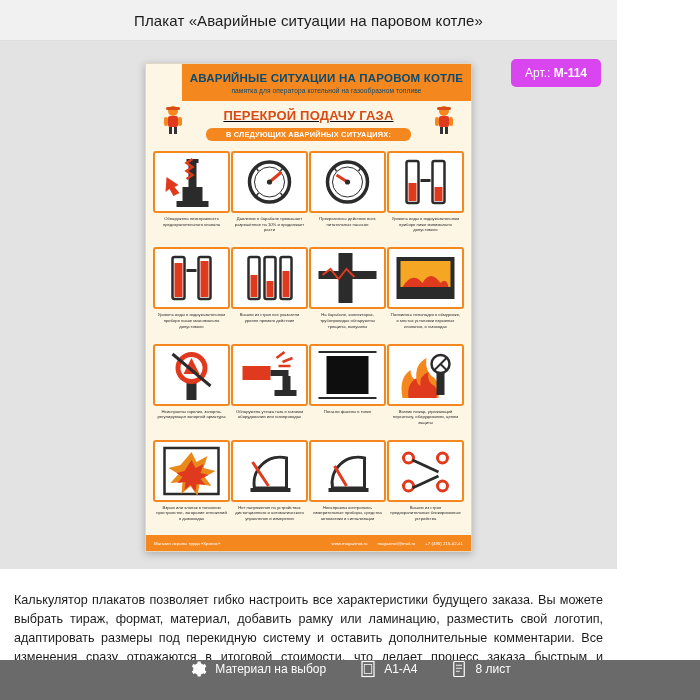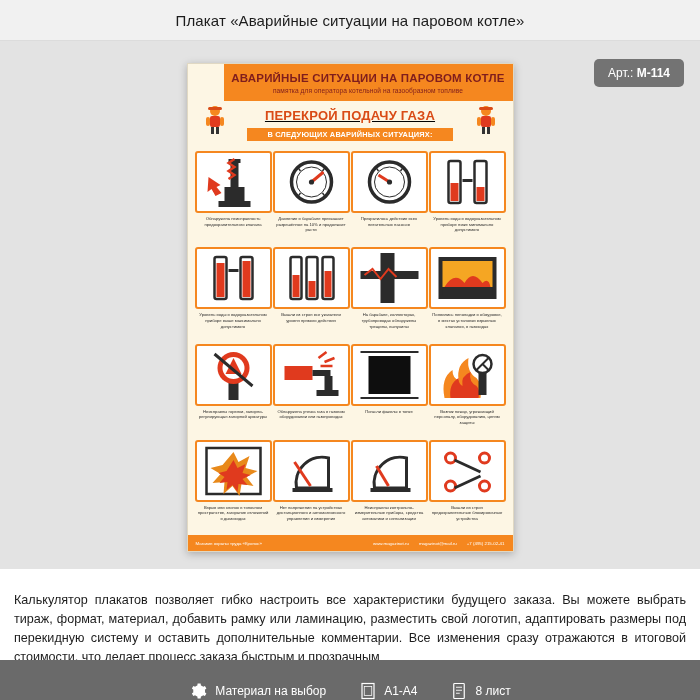--- a/index.html
+++ b/index.html
@@ -2,67 +2,67 @@
 <html><head>
 <meta charset="utf-8">
 <style>
   html,body{margin:0;padding:0;}
   body{
     width:700px;height:700px;
     background:#ffffff;
     font-family:"Liberation Sans", sans-serif;
     overflow:hidden;
   }
-  .page{position:relative;width:700px;height:700px;}
+  .page{position:relative;width:617px;height:700px;}
 
   
   .topbar{
     height:40px;background:#f1f1f1;border-bottom:1px solid #dcdcdc;
     display:flex;align-items:center;justify-content:center;
   }
   .topbar .title{
     font-size:15px;color:#1c1c1c;letter-spacing:.1px;
   }
 
   
   .stage{
     position:relative;height:528px;background:#e3e3e3;
     display:flex;align-items:flex-start;justify-content:center;
   }
 
   .art-badge{
     position:absolute;top:18px;right:16px;
-    background:#737373;color:#fff;border-radius:5px;
+    background:#d946ef;color:#fff;border-radius:5px;
     padding:7px 14px;font-size:12px;white-space:nowrap;
   }
   .art-badge b{font-weight:bold;}
 
   
   .poster{
     margin-top:22px;width:325px;height:487px;
     background:#fdf6e4;border:1px solid #e0d8c3;
     box-shadow:0 2px 8px rgba(0,0,0,.25);
     position:relative;overflow:hidden;
     display:flex;flex-direction:column;
   }
   .poster-head{
-    background:#f5871f;color:#7f1d1d;text-align:center;
+    background:#f5871f;color:#0c4a6e;text-align:center;
     padding:8px 6px 7px;
     margin-left:36px;
   }
   .poster-head .h1{font-size:11.5px;font-weight:bold;letter-spacing:.2px;}
   .poster-head .h2{font-size:6.6px;margin-top:3px;letter-spacing:.1px;}
 
   .poster-sub{
     text-align:center;padding:7px 4px 4px;position:relative;text-decoration:underline;
   }
   .poster-sub .s1{font-size:13px;font-weight:bold;color:#d94b16;letter-spacing:.2px;}
   .poster-sub .s2{
     display:inline-block;margin-top:3px;background:#f5871f;color:#fff;
-    font-size:7.4px;font-weight:bold;padding:2px 20px;border-radius:0;
+    font-size:7.4px;font-weight:bold;padding:2px 20px;border-radius:6px;
     letter-spacing:.2px;
   }
   .worker{
     position:absolute;top:4px;width:26px;height:30px;
   }
   .worker.left{left:14px;}
   .worker.right{right:14px;}
 
   
   .grid{
@@ -92,21 +92,21 @@
   
   .desc{
     padding:22px 14px 0;
     font-size:12.6px;line-height:1.5;color:#1c1c1c;text-align:justify;
   }
 
   
   .bottombar{
     position:absolute;left:0;bottom:0;width:700px;height:40px;
     background:#6a6a6a;color:#fff;
-    display:flex;align-items:flex-end;justify-content:center;gap:34px;
+    display:flex;align-items:flex-start;justify-content:center;gap:34px;
     font-size:12px;
   }
   .bi{display:flex;align-items:center;gap:8px;}
   .bi svg{display:block;}
 </style>
 </head>
 <body>
 
 <div class="page">
 

